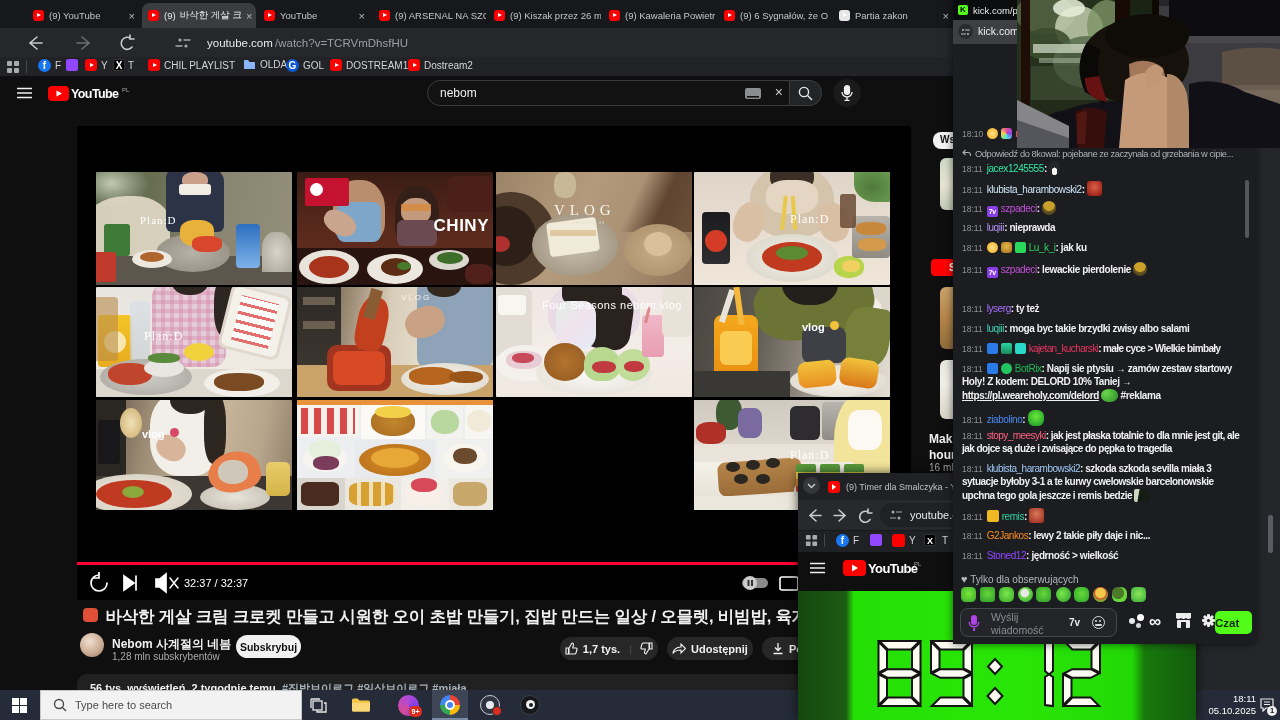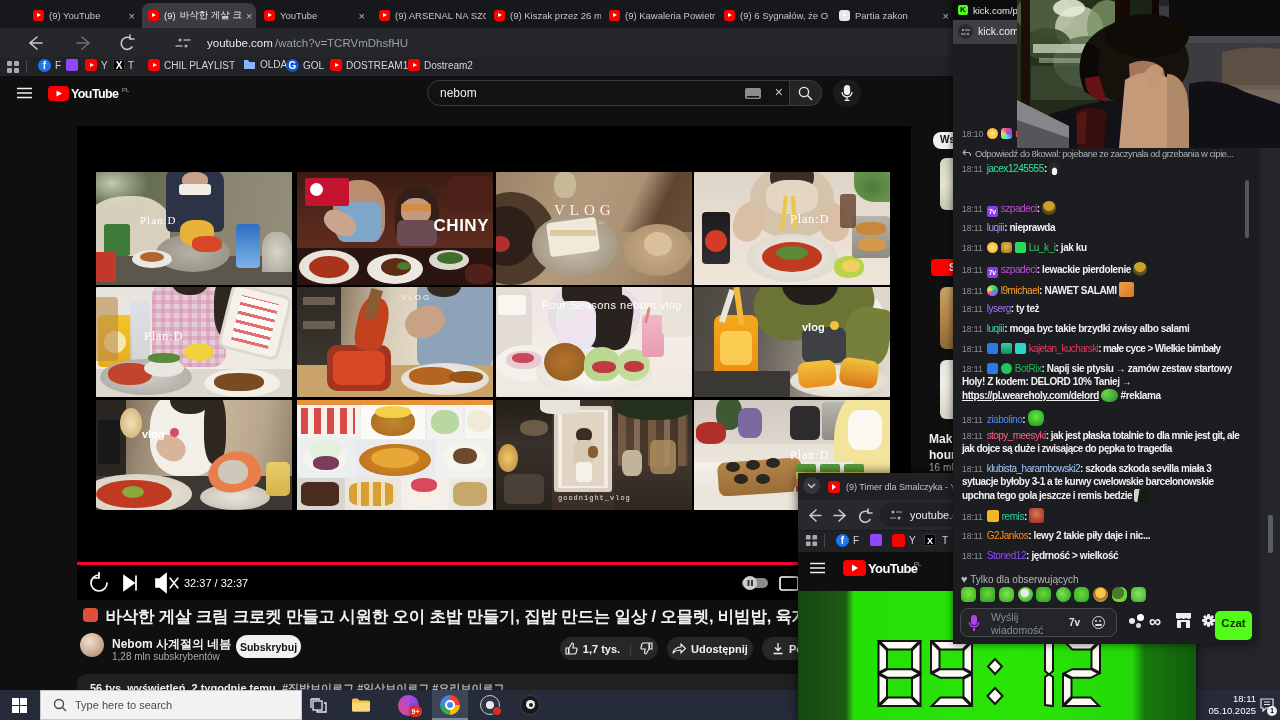--- a/index.html
+++ b/index.html
@@ -334,39 +334,20 @@
  <div class="abs" style="left:0;top:78px;width:48px;height:32px;background:#d8d4ce"></div>
  <div class="abs" style="left:4px;top:82px;width:38px;height:24px;background:#4a2c1e;border-radius:20%"></div>
  <div class="abs" style="left:48px;top:78px;width:56px;height:32px;background:#eae6e0"></div>
  <div class="abs" style="left:52px;top:82px;width:46px;height:24px;background:repeating-linear-gradient(90deg,#d8a030 0 8px,#f0e0b8 8px 12px);border-radius:30%"></div>
  <div class="abs" style="left:104px;top:78px;width:48px;height:32px;background:#f2eeea"></div>
  <div class="abs" style="left:108px;top:80px;width:38px;height:26px;background:#f8f0e8;border-radius:50%"></div>
  <div class="abs" style="left:114px;top:78px;width:26px;height:14px;background:#d84a5a;border-radius:45%"></div>
  <div class="abs" style="left:152px;top:78px;width:44px;height:32px;background:#ece8e2"></div>
  <div class="abs" style="left:156px;top:82px;width:34px;height:24px;background:#c8a86a;border-radius:30%"></div>
 </div>
-<div class="th abs" style="left:496px;top:400px;width:196px;height:110px;background:linear-gradient(#3c3028,#4a3a2e 50%,#3a2e24)">
- <div class="abs" style="left:58px;top:6px;width:58px;height:86px;background:#f2ece2;border-radius:3px;border:4px solid #d8d0c2"></div>
- <div class="abs" style="left:66px;top:12px;width:42px;height:74px;background:#e2d4c2"></div>
- <div class="abs" style="left:80px;top:28px;width:16px;height:14px;background:#3a2e26;border-radius:45%"></div>
- <div class="abs" style="left:78px;top:40px;width:20px;height:26px;background:#d8cab4;border-radius:30%"></div>
- <div class="abs" style="left:80px;top:62px;width:16px;height:20px;background:#f4f1ea;border-radius:20%"></div>
- <div class="abs" style="left:92px;top:46px;width:10px;height:12px;background:#8a5c34;border-radius:40%"></div>
- <div class="abs" style="left:0;top:0;width:56px;height:110px;background:linear-gradient(#241e18,#38302a 40%,#2a241e)"></div>
- <div class="abs" style="left:2px;top:44px;width:20px;height:28px;background:radial-gradient(#f2c86a,#b8863c);border-radius:50%"></div>
- <div class="abs" style="left:24px;top:20px;width:28px;height:16px;background:#6b5c48;border-radius:45%"></div>
- <div class="abs" style="left:8px;top:74px;width:40px;height:30px;background:#4a4038;border-radius:6px"></div>
- <div class="abs" style="left:118px;top:0;width:78px;height:110px;background:linear-gradient(#332a22,#453830 50%,#2e2620)"></div>
- <div class="abs" style="left:122px;top:6px;width:70px;height:60px;background:repeating-linear-gradient(90deg,#8a6a4a 0 8px,#5c4632 8px 16px,#a0806a 16px 22px,#4a3826 22px 30px);opacity:.7"></div>
- <div class="abs" style="left:126px;top:50px;width:20px;height:26px;background:#c2b49a;border-radius:30%"></div>
- <div class="abs" style="left:154px;top:40px;width:26px;height:34px;background:#b09060;border-radius:20%;opacity:.8"></div>
- <div class="abs" style="left:118px;top:-10px;width:80px;height:30px;background:#24301c;border-radius:45%"></div>
- <div class="abs" style="left:44px;top:-6px;width:40px;height:20px;background:#e8e4dc;border-radius:30%"></div>
- <span class="abs" style="left:62px;top:94px;color:#e8e4da;font-size:7px;letter-spacing:1px;font-family:'Liberation Mono',monospace">goodnight_vlog</span>
-</div>
 <div class="th abs" style="left:694px;top:400px;width:196px;height:110px;background:linear-gradient(#ddd8d0,#e8e2d8 40%,#f0eae0)">
  <div class="abs" style="left:0;top:0;width:196px;height:44px;background:linear-gradient(#cfc9c0,#ddd6cc)"></div>
  <div class="abs" style="left:128px;top:2px;width:34px;height:38px;background:linear-gradient(#b8b4ae,#8f8b85);border-radius:4px"></div>
  <div class="abs" style="left:96px;top:6px;width:30px;height:34px;background:#2e2c2e;border-radius:6px"></div>
  <div class="abs" style="left:22px;top:-4px;width:26px;height:34px;background:#3e5a34;border-radius:45%"></div>
  <div class="abs" style="left:44px;top:8px;width:24px;height:30px;background:#7a6aa0;border-radius:30%"></div>
  <div class="abs" style="left:2px;top:22px;width:30px;height:22px;background:#b03028;border-radius:40%"></div>
  <div class="abs" style="left:140px;top:-8px;width:70px;height:120px;background:#f2e49a;border-radius:40% 0 0 20%"></div>
  <div class="abs" style="left:154px;top:10px;width:34px;height:40px;background:#fbf9f2;border-radius:30%"></div>
  <div class="abs" style="left:0;top:62px;width:160px;height:48px;background:linear-gradient(#f4f1ea,#e4ddd0)"></div>
@@ -426,21 +407,21 @@
 <div class="pill" style="left:762px;top:637px;width:60px;height:23px;border-radius:12px;justify-content:flex-start;padding-left:10px">
  <svg width="12" height="13" viewBox="0 0 12 13" style="margin-right:5px">
         <g stroke="#f1f1f1" stroke-width="1.3" fill="none">
           <path d="M6 1 v7 M3 5.5 L6 8.5 L9 5.5 M1.5 11.5 h9"></path>
         </g>
       </svg>
  Pob
 </div>
 
 <div class="abs" id="descbox">
-      <div style="padding:7px 0 0 13px">56 tys. wyświetleń&nbsp;&nbsp;2 tygodnie temu&nbsp;&nbsp;<span style="color:#a6b0ba">#집밥브이로그 #일상브이로그 #요리브이로그</span></div>
+      <div style="padding:7px 0 0 13px">56 tys. wyświetleń&nbsp;&nbsp;2 tygodnie temu&nbsp;&nbsp;<span style="color:#a6b0ba">#집밥브이로그 #일상브이로그 #miała</span></div>
     </div>
 
 <div class="abs" style="left:933px;top:132px;width:22px;height:17px;border-radius:8px 0 0 8px;background:#f1f1f1;color:#0f0f0f;font-size:10px;font-weight:bold;padding:2px 0 0 7px">Ws</div>
 <div class="abs" style="left:940px;top:158px;width:15px;height:52px;border-radius:6px 0 0 6px;background:linear-gradient(#cfd8c2,#e8e4d4 50%,#c2cab4)"></div>
 <div class="abs" style="left:931px;top:259px;width:24px;height:17px;border-radius:4px;background:#f00"></div>
 <div class="abs" style="left:949px;top:262px;color:#fff;font-size:10px;font-weight:bold">S</div>
 <div class="abs" style="left:940px;top:287px;width:15px;height:62px;border-radius:6px 0 0 6px;background:linear-gradient(#caa36a,#b5854a 50%,#8f6c3c)"></div>
 <div class="abs" style="left:940px;top:360px;width:15px;height:59px;border-radius:6px 0 0 6px;background:linear-gradient(#e8e6e0,#f2efe8 40%,#d8d4c8)"></div>
 <div class="abs" style="left:929px;top:431px;width:34px;height:42px;font-size:12px;font-weight:bold;color:#f1f1f1;line-height:16px">Makin<br>hour</div>
 <div class="abs" style="left:929px;top:462px;font-size:10px;color:#aaa">16 ml</div>
@@ -591,25 +572,25 @@
         </svg>
   <div class="abs" style="left:25px;top:5px;font-size:10.5px;color:#ececec">kick.com/</div>
  </div>
  <div class="abs" style="left:292px;top:180px;width:4px;height:58px;background:#54575c;border-radius:2px"></div>
 
  <div class="msg" style="top:128px"><span class="t">18:10</span><span class="badge" style="background:radial-gradient(#ffe28a,#f2a818);border-radius:50%"></span><span class="badge" style="background:conic-gradient(#e84aa0,#8a4ae8,#4ae8d8,#e8d44a,#e84aa0);border-radius:3px"></span><span style="color:#e84646">re</span></div>
  <div class="msg" style="top:148px;color:#aeb1b5;font-weight:normal;font-size:9.3px;white-space:nowrap;overflow:hidden"><svg width="9" height="8" viewBox="0 0 9 8" style="margin-right:4px">
           <path d="M3.5 1 L1 3.5 L3.5 6 M1 3.5 h5 q2.5 0 2.5 2.5 V7" stroke="#aeb1b5" fill="none" stroke-width="1.1"></path>
         </svg>Odpowiedź do 8kowal: pojebane ze zaczynala od grzebania w cipie...&nbsp;</div>
  <div class="msg" style="top:161px"><span class="t">18:11</span><span class="u" style="color:#31e8a2">jacex1245555</span>: <span class="emote" style="width:11px;height:14px;background:radial-gradient(5px 7px at 50% 75%,#f4f4ec 55%,#26262a 60%);border-radius:45% 45% 40% 40%"></span></div>
+ <div class="msg" style="top:181px"><span class="t">18:11</span><span class="u" style="color:#cfe6f8">klubista_harambowski2</span>: <span class="emote" style="width:15px;height:15px;background:radial-gradient(circle at 50% 40%,#d8604a,#a82a1e 70%,#7a1810);border-radius:3px"></span></div>
  <div class="msg" style="top:201px"><span class="t">18:11</span><span class="badge" style="background:#8a3ee8;color:#fff;font-size:7px;text-align:center;line-height:11px;font-weight:bold">7v</span><span class="u" style="color:#c44fd9">szpadeci</span>: <span class="emote" style="width:14px;height:14px;background:radial-gradient(circle at 50% 30%,#caa02a 45%,#6a5a20 50%,#3c3418);border-radius:50%"></span></div>
  <div class="msg" style="top:222px"><span class="t">18:11</span><span class="u" style="color:#b58ff2">luqiii</span>: nieprawda</div>
  <div class="msg" style="top:242px"><span class="t">18:11</span><span class="badge" style="background:radial-gradient(#ffe28a,#f2a818);border-radius:50%"></span><span class="badge" style="background:radial-gradient(circle at 50% 40%,#e8b84a,#b5862a 70%,#8a5c1a);border-radius:3px"></span><span class="badge" style="background:#2ad85c;border-radius:2px"></span><span class="u" style="color:#2fd05a">Lu_k_i</span>: jak ku</div>
  <div class="msg" style="top:262px"><span class="t">18:11</span><span class="badge" style="background:#8a3ee8;color:#fff;font-size:7px;text-align:center;line-height:11px;font-weight:bold">7v</span><span class="u" style="color:#c44fd9">szpadeci</span>: lewackie pierdolenie <span class="emote" style="width:14px;height:14px;background:radial-gradient(circle at 50% 30%,#caa02a 45%,#6a5a20 50%,#3c3418);border-radius:50%"></span></div>
- <div class="msg" style="top:282px"><span class="t">18:11</span><span class="badge" style="background:conic-gradient(#4ae84a,#4a8ae8 30%,#e84ad8 60%,#e8e44a 80%,#4ae84a);border-radius:50%"></span><span class="u" style="color:#ffa02a">l9michael</span>: NAWET SALAMI <span class="emote" style="width:15px;height:15px;background:linear-gradient(135deg,#f2a04a,#d87820);border-radius:2px"></span></div>
  <div class="msg" style="top:303px"><span class="t">18:11</span><span class="u" style="color:#a970ff">lyserg</span>: ty też</div>
  <div class="msg" style="top:323px"><span class="t">18:11</span><span class="u" style="color:#3fd6b4">luqiii</span>: moga byc takie brzydki zwisy albo salami</div>
  <div class="msg" style="top:343px;letter-spacing:-.62px"><span class="t">18:11</span><span class="badge" style="background:#2a7ae8"></span><span class="badge" style="background:linear-gradient(#2ad8a0,#1a8a5c)"></span><span class="badge" style="background:#2ad8c8"></span><span class="u" style="color:#e8365f">kajetan_kucharski</span>: małe cyce &gt; Wielkie bimbały</div>
  <div class="msg" style="top:363px"><span class="t">18:11</span><span class="badge" style="background:#2a7ae8"></span><span class="badge" style="background:#22c55e;border-radius:50%"></span><span class="u" style="color:#1db954">BotRix</span>: Napij sie ptysiu → zamów zestaw startowy Holy! Z kodem: DELORD 10% Taniej → <span style="text-decoration:underline">https://pl.weareholy.com/delord</span> <span class="emote" style="width:17px;height:13px;background:radial-gradient(circle at 30% 30%,#6ad84a,#2a8a2a);border-radius:45%"></span> #reklama</div>
  <div class="msg" style="top:410px"><span class="t">18:11</span><span class="u" style="color:#4a8af4">ziabolino</span>: <span class="emote" style="width:16px;height:16px;background:radial-gradient(circle at 50% 40%,#6ae83a,#2aa82a 75%);border-radius:40%"></span></div>
  <div class="msg" style="top:430px;letter-spacing:-.55px"><span class="t">18:11</span><span class="u" style="color:#ff6080">stopy_meesyki</span>: jak jest płaska totalnie to dla mnie jest git, ale jak dojce są duże i zwisające do pępka to tragedia</div>
  <div class="msg" style="top:463px;letter-spacing:-.5px"><span class="t">18:11</span><span class="u" style="color:#9fc9f5">klubista_harambowski2</span>: szkoda szkoda sevilla miała 3 sytuacje byłoby 3-1 a te kurwy cwelowskie barcelonowskie upchna tego gola jeszcze i remis bedzie <span class="emote" style="width:15px;height:13px;background:linear-gradient(100deg,#c8d8c0 30%,#141c14 35%);border-radius:2px"></span></div>
  <div class="msg" style="top:508px"><span class="t">18:11</span><span class="badge" style="background:#f2b824;width:12px;height:12px"></span><span class="u" style="color:#2fd0a0">remis</span>: <span class="emote" style="width:15px;height:15px;background:radial-gradient(circle at 50% 40%,#d87a5a,#a83a2a 75%);border-radius:3px"></span></div>
  <div class="msg" style="top:530px"><span class="t">18:11</span><span class="u" style="color:#ff8c1a">G2Jankos</span>: lewy 2 takie piły daje i nic...</div>
  <div class="msg" style="top:550px"><span class="t">18:11</span><span class="u" style="color:#9147ff">Stoned12</span>: jędrność &gt; wielkość</div>
@@ -659,21 +640,21 @@
  <svg class="abs" style="left:249px;top:614px" width="13" height="13" viewBox="0 0 13 13">
         <g fill="#ececec">
           <rect x="5" y="0" width="3" height="13" rx="1"></rect>
           <rect x="0" y="5" width="13" height="3" rx="1"></rect>
           <rect x="5" y="0" width="3" height="13" rx="1" transform="rotate(45 6.5 6.5)"></rect>
           <rect x="0" y="5" width="13" height="3" rx="1" transform="rotate(45 6.5 6.5)"></rect>
           <circle cx="6.5" cy="6.5" r="3.4"></circle>
         </g>
         <circle cx="6.5" cy="6.5" r="1.6" fill="#1b1d21"></circle>
       </svg>
- <div class="abs" style="left:262px;top:611px;width:37px;height:29px;background:#53fc18;border-radius:5px;color:#0f2d00;font-size:11.5px;font-weight:bold;text-align:center;line-height:25px">Czat</div>
+ <div class="abs" style="left:262px;top:611px;width:37px;height:23px;background:#53fc18;border-radius:5px;color:#0f2d00;font-size:11.5px;font-weight:bold;text-align:left;line-height:25px">Czat</div>
 </div>
 
 <svg class="abs" id="webcam" width="263" height="148" viewBox="0 0 263 148">
  <rect width="263" height="148" fill="#141416"></rect>
  <rect x="0" y="0" width="140" height="148" fill="#25311d"></rect>
  <ellipse cx="28" cy="14" rx="30" ry="20" fill="#4c5c3c"></ellipse>
  <ellipse cx="62" cy="28" rx="24" ry="22" fill="#cdd8b8" opacity=".8"></ellipse>
  <ellipse cx="52" cy="8" rx="16" ry="9" fill="#e8eeda" opacity=".85"></ellipse>
  <ellipse cx="90" cy="26" rx="20" ry="26" fill="#7c9464" opacity=".8"></ellipse>
  <ellipse cx="30" cy="44" rx="24" ry="16" fill="#3c4c2e" opacity=".9"></ellipse>

